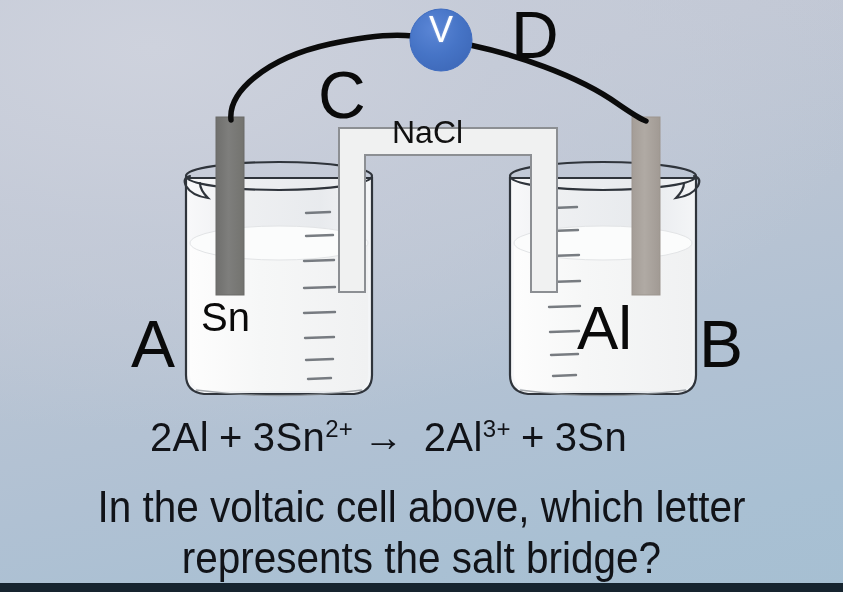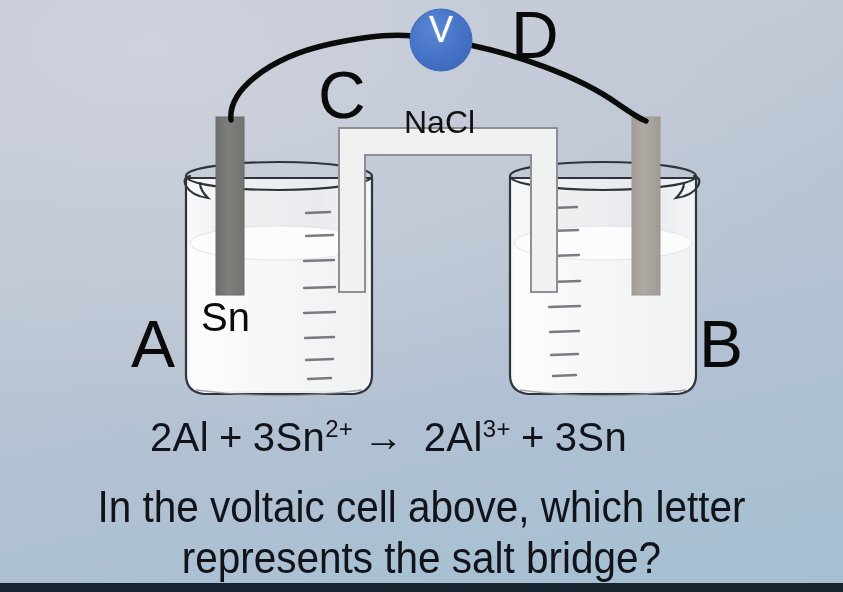--- a/index.html
+++ b/index.html
@@ -58,24 +58,23 @@
     top: 297px;
     font-size: 40px;
   }
   #label-al {
     left: 577px;
     top: 297px;
     font-size: 62px;
   }
   #label-nacl {
     left: 392px;
-    top: 106px;
+    top: 116px;
     font-size: 32px;
     color: #111;
-    margin-left: 12px;
   }
 
   #voltmeter-letter {
     position: absolute;
     left: 411px;
     top: 12px;
     width: 60px;
     text-align: center;
     font-size: 36px;
     color: #ffffff;
@@ -217,20 +216,21 @@
   <div id="voltmeter-letter">V</div>
 
   <div class="label bigletter" id="letter-c">C</div>
   <div class="label bigletter" id="letter-d">D</div>
   <div class="label bigletter" id="letter-a">A</div>
   <div class="label bigletter" id="letter-b">B</div>
 
   <div class="label" id="label-nacl">NaCl</div>
 
   <div class="label" id="label-sn">Sn</div>
+  <div class="label" id="label-al">Al</div>
 
   <div id="equation">
     <span>2Al</span><span class="sp"></span><span>+</span><span class="sp"></span><span>3Sn</span><sup>2+</sup><span class="sp"></span><span>→</span><span class="sp"></span><span class="sp"></span><span>2Al</span><sup>3+</sup><span class="sp"></span><span>+</span><span class="sp"></span><span>3Sn</span>
   </div>
 
   <div id="question">
     <span class="qline">In the voltaic cell above, which letter</span>
     <span class="qline">represents the salt bridge?</span>
   </div>
 

